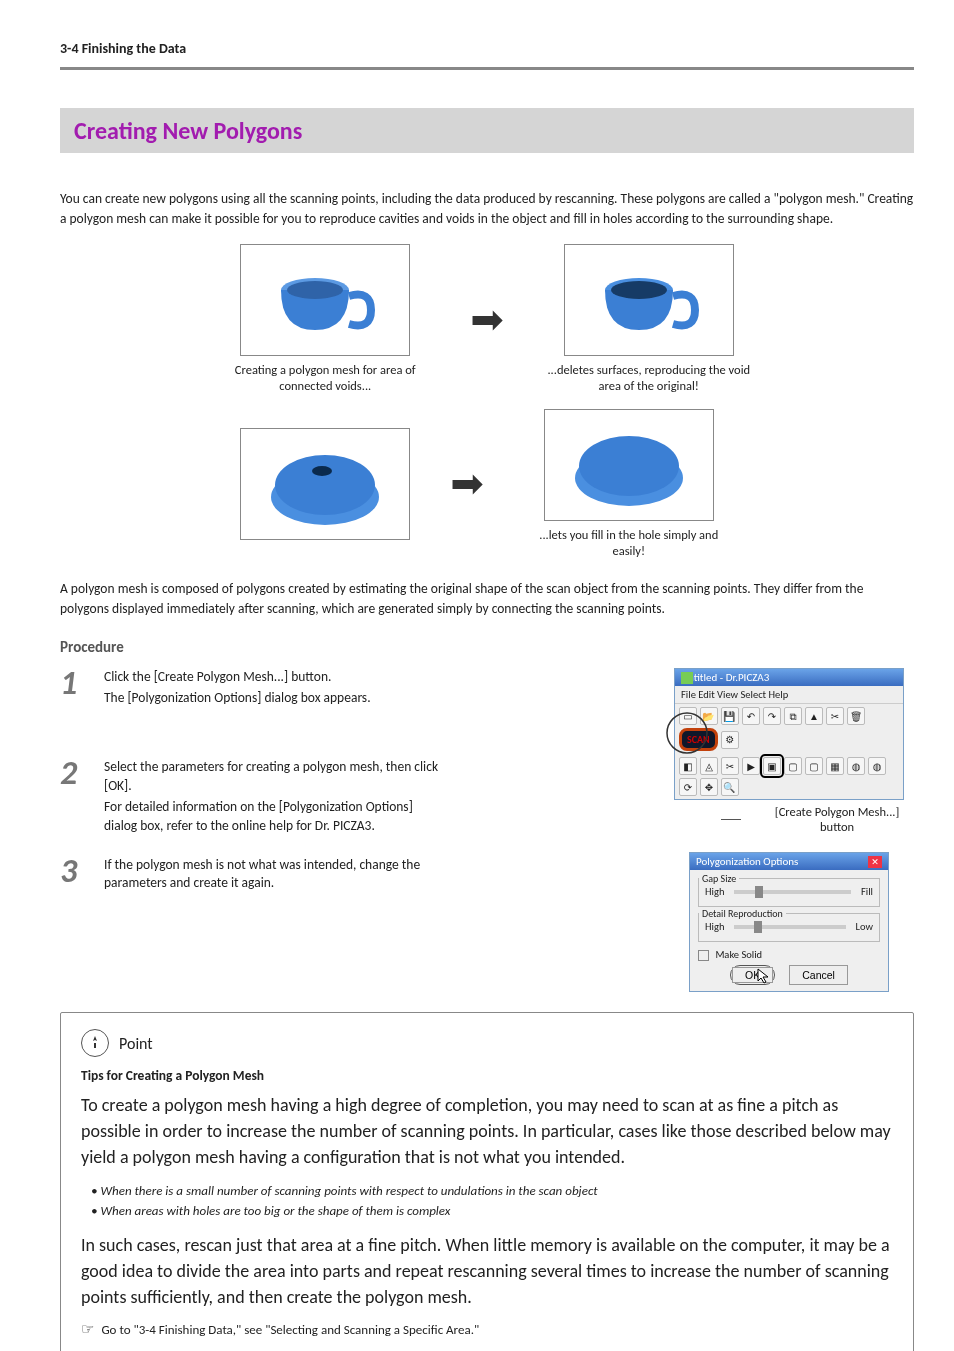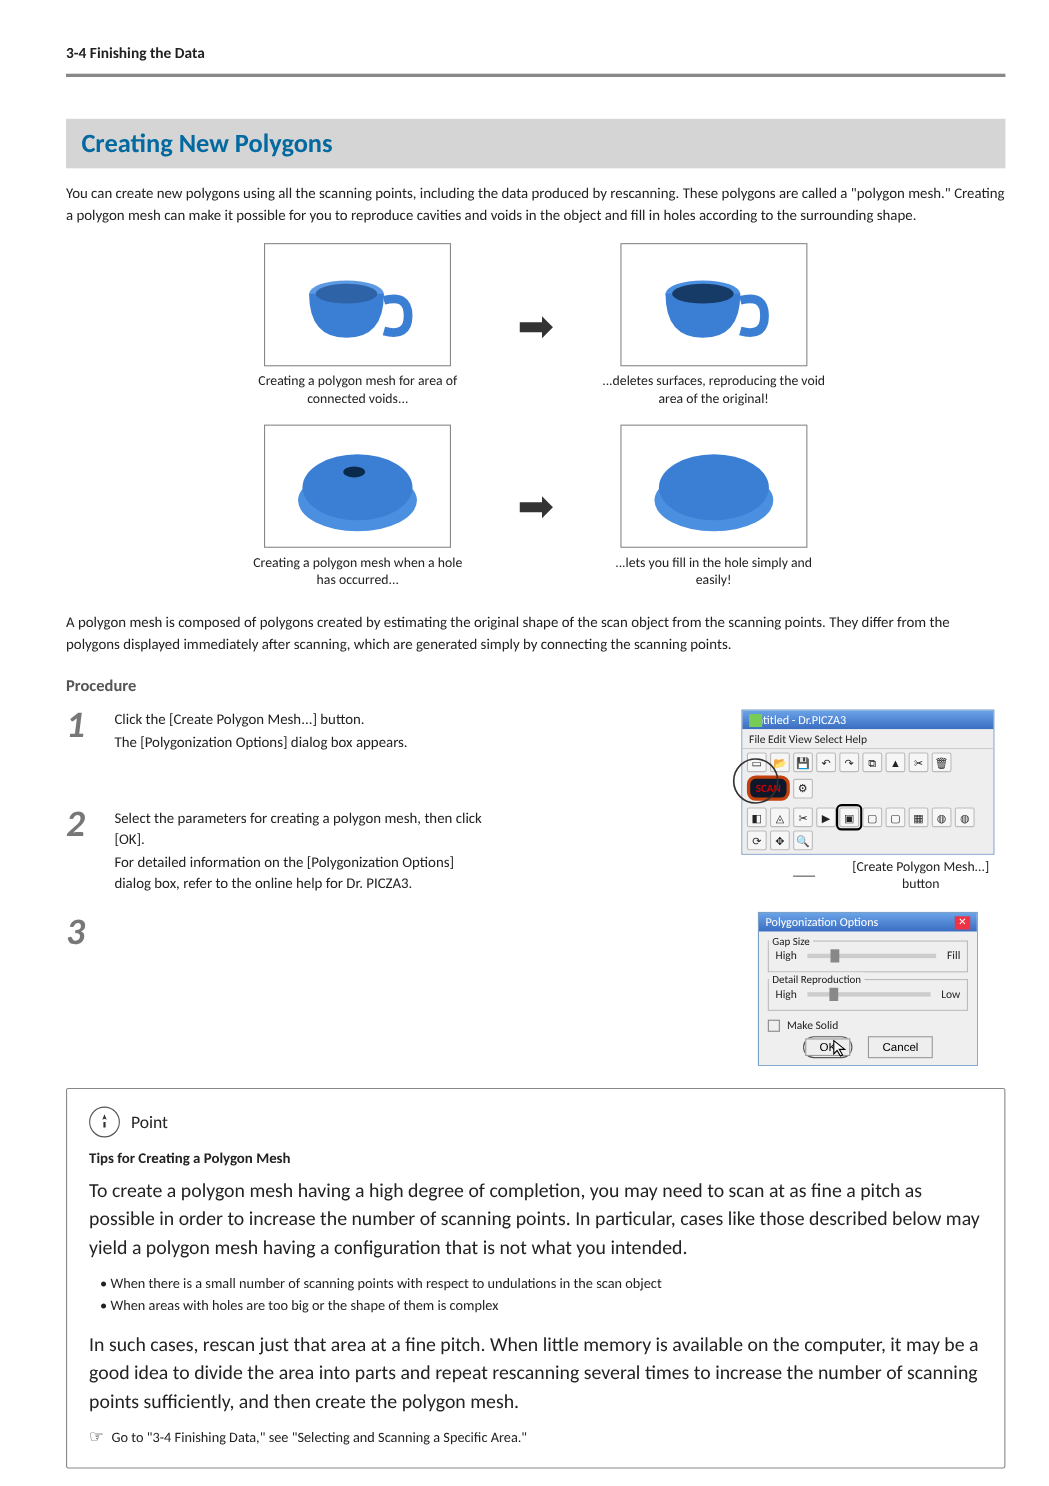--- a/index.html
+++ b/index.html
@@ -10,23 +10,23 @@
     width: 954px;
     margin: 0 auto;
     padding: 40px 40px 30px 60px;
   }
   .section-path { font-size: 14px; font-weight: 600; margin-bottom: 10px; }
   .hr-top { border: none; border-top: 3px solid #888; margin-bottom: 38px; }
   .section-heading {
     background: #d5d5d5;
     font-size: 24px;
     font-weight: 600;
-    color: #0369a1;
+    color: #a21caf;
     padding: 8px 14px;
-    margin-bottom: 13px;
+    margin-bottom: 36px;
   }
   .body-p { font-size: 13.5px; line-height: 1.45; margin-bottom: 16px; }
   .illus-block { display: flex; flex-direction: column; align-items: center; gap: 14px; margin: 10px auto 20px; }
   .illus-row { display: flex; align-items: center; justify-content: center; gap: 40px; }
   .illus-col { display: flex; flex-direction: column; align-items: center; }
   .framed { border: 1px solid #888; width: 170px; height: 112px; display:flex; align-items:center; justify-content:center; }
   .caption { font-size: 12.5px; text-align: center; line-height: 1.3; margin-top: 6px; width: 210px; }
   .arrow { font-size: 40px; color: #333; }
   .proc-heading { font-size: 15px; font-weight: 600; color: #555; margin: 20px 0 12px; }
   .step-row { display: flex; align-items: flex-start; gap: 16px; margin-bottom: 20px; }
@@ -59,21 +59,21 @@
   .dlg-btns .ok-wrap{ border:1px solid #555; border-radius:10px; padding:1px;}
   .cursor-ico { position:relative; display:inline-block;}
   .cursor-ico svg { position:absolute; left:26px; top:2px;}
   .point-box { border:1px solid #888; border-radius:2px; padding:16px 20px 18px; margin-top:20px; }
   .point-head { display:flex; align-items:center; gap:10px; margin-bottom:10px;}
   .point-icon { width:28px; height:28px; border:1.5px solid #555; border-radius:50%; display:flex; align-items:center; justify-content:center;}
   .point-label { font-size:16px; font-weight:400; }
   .point-sub { font-weight:700; font-size:13.5px; margin-bottom:8px;}
   .point-p { font-size:18px; line-height:1.45; margin-bottom:10px;}
   .point-ul { font-size:13px; line-height:1.6; padding-left:10px; margin-bottom:10px;}
-  .point-ul li { list-style:none; }
+  .point-ul li { list-style:none;font-style:italic; }
   .xref { font-size:13px; }
   .xref-icon{ font-size:15px; margin-right:4px;}
   .footer { display:flex; align-items:baseline; gap:18px; margin-top:34px;}
   .footer .pg { font-size:20px; font-style:italic; font-weight:700;}
   .footer .chap { font-size:12px; font-style:italic;}
   .checkbox { width:11px; height:11px; border:1px solid #888; display:inline-block; vertical-align:middle; margin-right:4px;}
   .steps-and-figs { display:flex; gap:10px; align-items:flex-start;}
   .steps-col { flex:1; }
   .circle-anno { position:relative; }
   .circle-anno svg { position:absolute; }
@@ -117,21 +117,20 @@
 
   <div class="illus-row">
     <div class="illus-col">
       <div class="framed">
         <svg width="130" height="86" viewBox="0 0 130 86">
           <ellipse cx="65" cy="56" rx="54" ry="28" fill="#4a8fe0"></ellipse>
           <ellipse cx="65" cy="44" rx="50" ry="30" fill="#3b7fd4"></ellipse>
           <ellipse cx="62" cy="30" rx="10" ry="5" fill="#0a2a4d"></ellipse>
         </svg>
       </div>
-      <div class="caption">Creating a polygon mesh when a hole has occurred...</div>
     </div>
     <div class="arrow">➡</div>
     <div class="illus-col">
       <div class="framed">
         <svg width="130" height="86" viewBox="0 0 130 86">
           <ellipse cx="65" cy="56" rx="54" ry="28" fill="#4a8fe0"></ellipse>
           <ellipse cx="65" cy="44" rx="50" ry="30" fill="#3b7fd4"></ellipse>
         </svg>
       </div>
       <div class="caption">...lets you fill in the hole simply and easily!</div>
@@ -157,20 +156,23 @@
     <div class="step-row" style="margin-top:50px">
       <div class="step-num">2</div>
       <div class="step-body" style="max-width:340px">
         <div class="inst">Select the parameters for creating a polygon mesh, then click [OK].</div>
         <div class="sub">For detailed information on the [Polygonization Options] dialog box, refer to the online help for Dr. PICZA3.</div>
       </div>
     </div>
 
     <div class="step-row">
       <div class="step-num">3</div>
+      <div class="step-body" style="max-width:340px">
+        <div class="inst">If the polygon mesh is not what was intended, change the parameters and create it again.</div>
+      </div>
     </div>
 
   </div>
 
   <div class="side-fig">
     <div class="mini-app circle-anno">
       <div class="mini-title">
         <svg width="12" height="12">
             <rect width="12" height="12" fill="#7c5"></rect>
           </svg>

